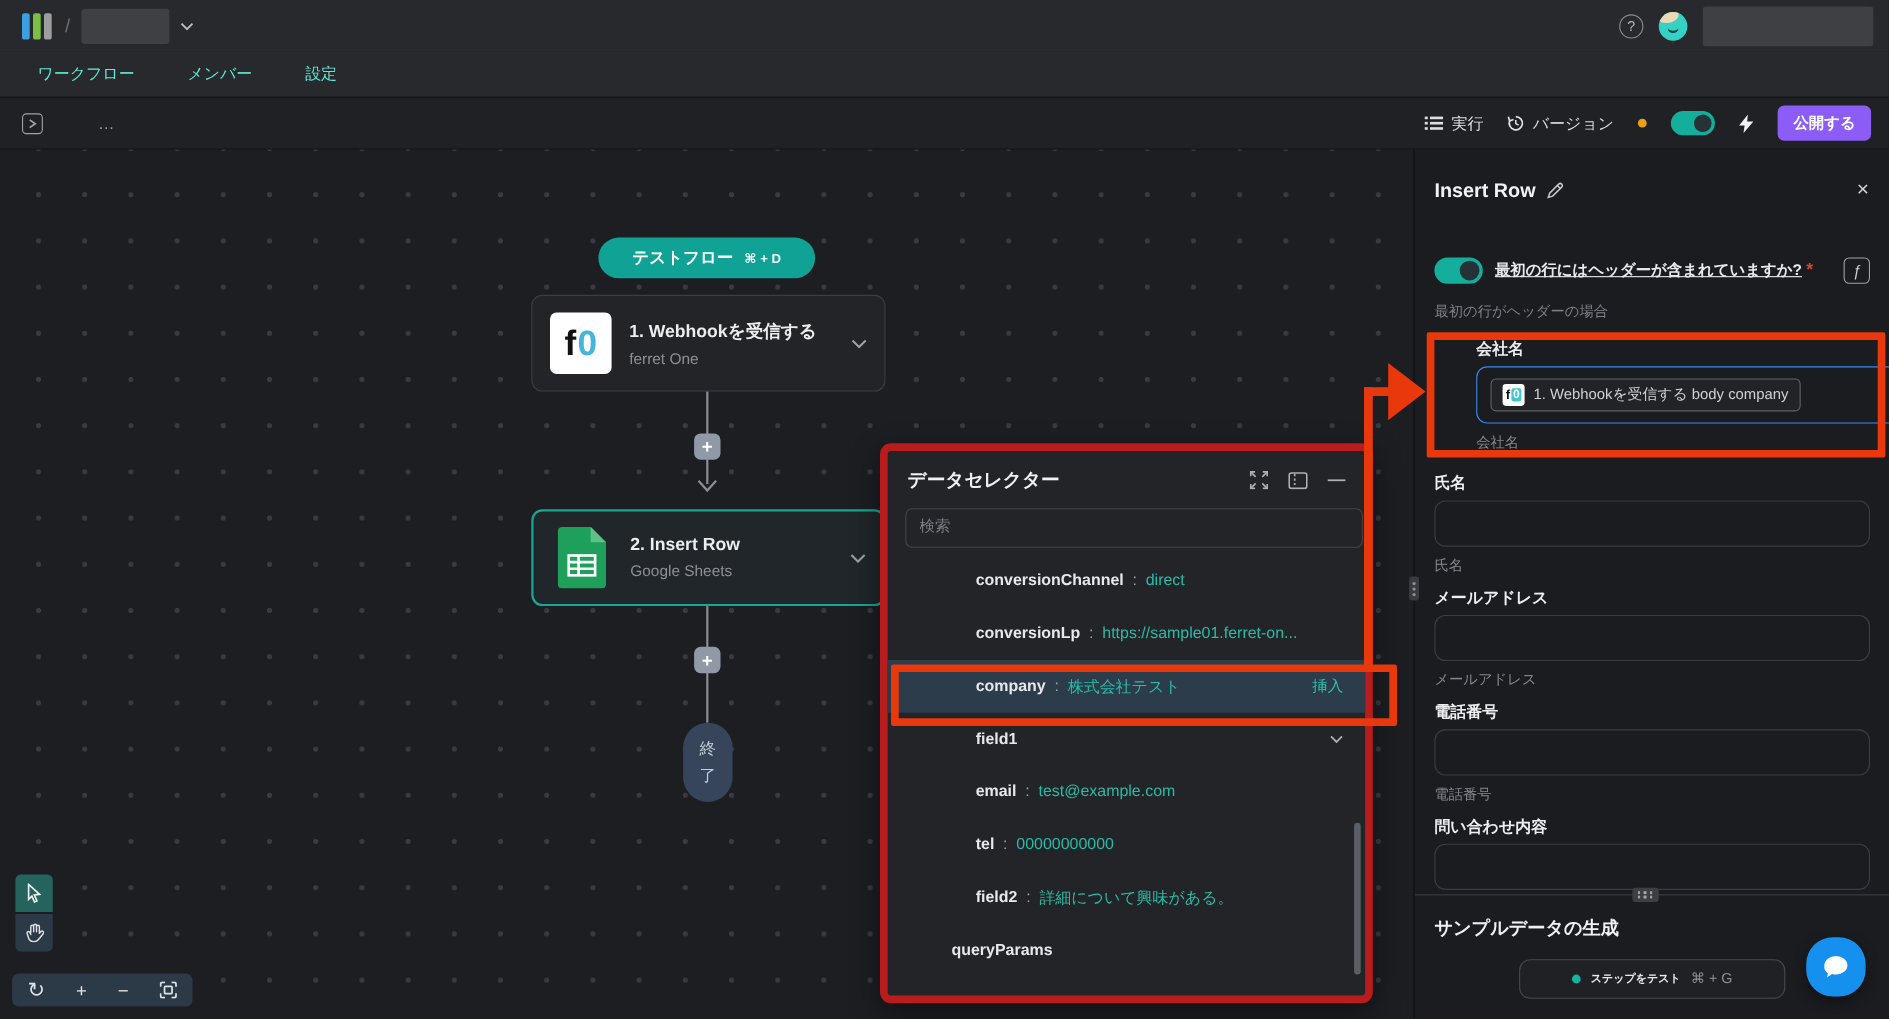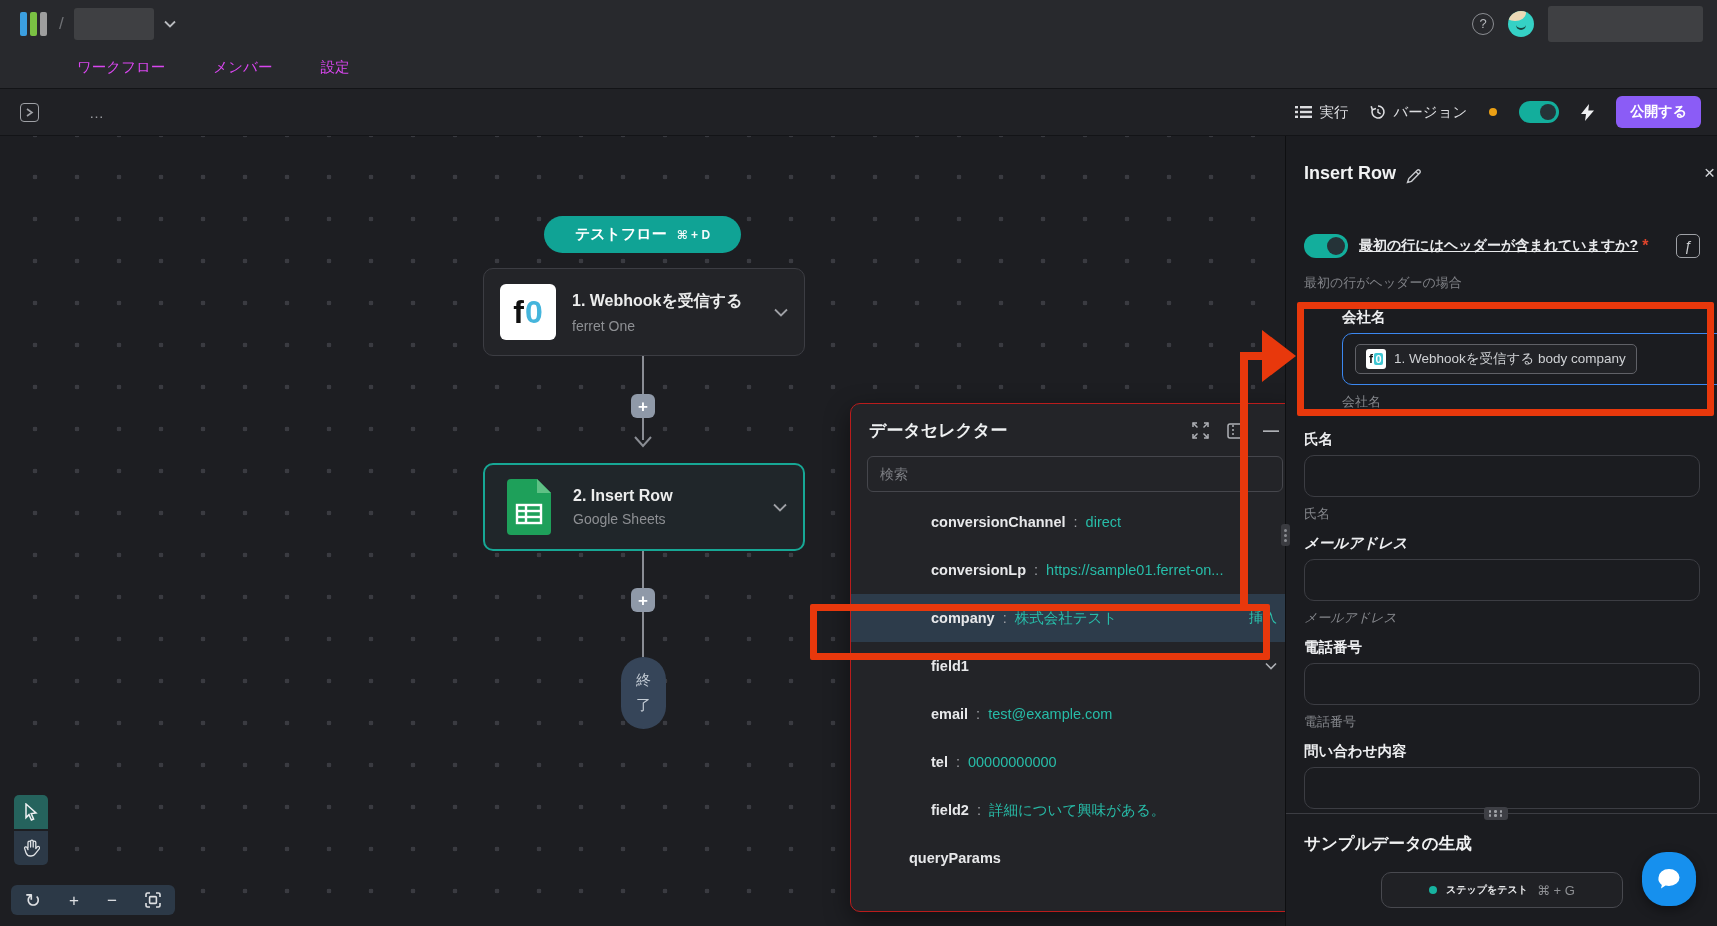--- a/index.html
+++ b/index.html
@@ -22,21 +22,21 @@
     color:#b6b8bc; font-size:13px; display:flex; align-items:center; justify-content:center; }
   #avatar { width:26px; height:26px; border-radius:50%; background:#35d1c5; position:relative; overflow:hidden; }
   #avatar::before { content:""; position:absolute; left:-4px; top:-6px; width:22px; height:16px;
     background:#ecd9b6; border-radius:50%; }
   #avatar::after { content:""; position:absolute; left:8px; top:12px; width:10px; height:5px;
     border-bottom:2px solid #17433f; border-radius:0 0 8px 8px; }
   #account-box { width:155px; height:36px; }
 
   
   #nav-tabs { position:absolute; left:0; top:47px; width:1717px; height:41px; background:#28292d;
-    display:flex; align-items:center; gap:48px; padding-left:77px; font-size:14.5px; color:#d946ef; }
+    display:flex; align-items:center; gap:48px; padding-left:34px; font-size:14.5px; color:#5eead4; }
   .nav-tab { cursor:pointer; }
 
   
   #title-bar { position:absolute; left:0; top:88px; width:1717px; height:48px; background:#202125;
     border-top:1px solid #131417; border-bottom:1px solid #131417;
     display:flex; align-items:center; padding:0 16px; }
   #flow-icon { width:19px; height:19px; border:1.6px solid #9fa1a6; border-radius:4px;
     display:flex; align-items:center; justify-content:center; margin:0 18px 0 4px; }
   #flow-title { font-size:15.5px; font-weight:bold; color:#f1f2f3; }
   #title-more { color:#9a9ca0; font-size:15px; margin-left:32px; letter-spacing:2px; }
@@ -80,48 +80,48 @@
     justify-content:center; gap:6px; }
 
   .tool-btn { width:34px; height:34px; display:flex; align-items:center; justify-content:center; }
   #cursor-tool { left:14px; top:659px; background:#25635d; border-radius:5px 5px 0 0; }
   #hand-tool { left:14px; top:695px; background:#2c3947; border-radius:0 0 5px 5px; }
   #zoom-bar { left:11px; top:749px; width:164px; height:30px; background:#2c3947; border-radius:6px;
     display:flex; align-items:center; justify-content:space-around; color:#dfe1e4; font-size:17px; }
   #zoom-bar span { line-height:1; }
 
   
-  #data-selector { position:absolute; left:850px; top:403px; width:448px; height:509px;
-    background:#232428; border:1px solid #b91c1c; border-radius:10px;
+  #data-selector { position:absolute; left:800px; top:403px; width:448px; height:509px;
+    background:#232428; border:7px solid #b91c1c; border-radius:10px;
     box-shadow:0 8px 26px rgba(0,0,0,.45); }
   #ds-header { display:flex; align-items:center; padding:15px 18px 6px 18px; }
   #ds-title { font-size:17px; font-weight:bold; color:#eef0f1; }
   #ds-icons { margin-left:auto; display:flex; align-items:center; gap:18px; color:#aeb0b5; }
   #ds-search { margin:8px 16px 6px 16px; height:36px; border:1px solid #45464c; border-radius:6px;
     background:transparent; width:416px; padding:0 12px; font-size:14px; color:#d4d6d9;
-    font-family:Liberation Sans, sans-serif; }
+    font-family:Liberation Serif, serif; }
   #ds-search::placeholder { color:#7c7e83; }
   .ds-row { height:48px; display:flex; align-items:center; padding:0 20px 0 80px; font-size:14.5px; }
   .ds-row.parent { padding-left:58px; }
   .ds-key { font-weight:bold; color:#e7e8ea; }
   .ds-sep { color:#9fa1a6; margin:0 8px; }
   .ds-val { color:#27bca8; }
   .ds-row.hl { background:#2d3c4b; }
   .ds-insert { margin-left:auto; color:#2cc2ad; font-size:14px; }
   .ds-chev { margin-left:auto; color:#aeb0b5; }
   #ds-scrollbar { position:absolute; right:4px; top:338px; width:6px; height:138px;
     background:#5a5f66; border-radius:3px; }
 
   
   #side-panel { position:absolute; left:1285px; top:136px; width:432px; height:790px;
     background:#1b1c20; border-left:1px solid #0e0f11; }
   #panel-grip { position:absolute; left:-5px; top:388px; width:9px; height:22px; background:#3a3b40;
     border-radius:3px; display:flex; flex-direction:column; align-items:center; justify-content:center; gap:2px; }
   #panel-grip i { width:3px; height:3px; border-radius:50%; background:#8b8d92; }
-  #panel-head { display:flex; align-items:flex-end; padding:26px 2px 0 18px; }
+  #panel-head { display:flex; align-items:center; padding:26px 18px 0 18px; }
   #panel-title { font-size:18px; font-weight:bold; color:#f1f2f3; margin-right:10px; }
   #panel-close { margin-left:auto; color:#d3d5d8; font-size:19px; }
   #toggle-row { display:flex; align-items:center; padding:0 18px; position:absolute; left:0; top:98px; width:432px; }
   #row-toggle { width:44px; height:24px; border-radius:12px; background:#13ae9c; position:relative; flex:none; margin-right:11px; }
   #row-toggle::after { content:""; position:absolute; right:3px; top:3px; width:18px; height:18px;
     border-radius:50%; background:#253338; }
   #toggle-label { font-size:14px; font-weight:bold; color:#e9eaec;text-decoration:underline; }
   #toggle-req { color:#e0442c; margin-left:4px; font-weight:bold; }
   #fx-btn { margin-left:auto; width:24px; height:24px; border:1.6px solid #9fa1a6; border-radius:5px;
     color:#c9cbce; font-size:14px; font-style:italic; display:flex; align-items:center; justify-content:center; }
@@ -134,21 +134,21 @@
   #g-company { top:172px;padding-left:38px; }
   #company-input { height:52px; border:1.8px solid #3b87f0; display:flex; align-items:center; padding:0 12px; }
   #company-chip { height:30px; display:inline-flex; align-items:center; gap:8px; padding:0 10px;
     border:1px solid #606167; border-radius:5px; background:#222327; }
   .chip-tile { width:20px; height:20px; background:#fff; border-radius:3px; display:flex;
     align-items:center; justify-content:center; font-size:12px; font-weight:800; }
   .chip-tile .f { color:#111; }
   .chip-tile .z { color:#fff; background:#3ec6d3; border-radius:2px; padding:0 1.5px; margin-left:1px; font-size:11px; }
   #company-chip .chip-text { font-size:13.5px; color:#cfd1d4; white-space:nowrap; }
   #g-name  { top:294px; }
-  #g-email { top:398px;font-style:italic; }
+  #g-email { top:398px; }
   #g-tel   { top:502px; }
   #g-inq   { top:606px; }
   #panel-divider { position:absolute; left:0; top:677px; width:432px; border-top:1px solid #3c3d43; }
   #divider-grip { position:absolute; left:198px; top:671px; width:24px; height:13px; background:#3e3f45;
     border-radius:3px; display:grid; grid-template-columns:repeat(3,4px); gap:1.5px;
     justify-content:center; align-content:center; }
   #divider-grip i { width:2.5px; height:2.5px; background:#9fa1a6; border-radius:50%; }
   #sample-title { position:absolute; left:18px; top:697px; font-size:16.5px; font-weight:bold; color:#f0f1f2; }
   #test-step-btn { position:absolute; left:95px; top:736px; width:242px; height:36px;
     border:1px solid #48494f; border-radius:10px; background:#202125; display:flex;

